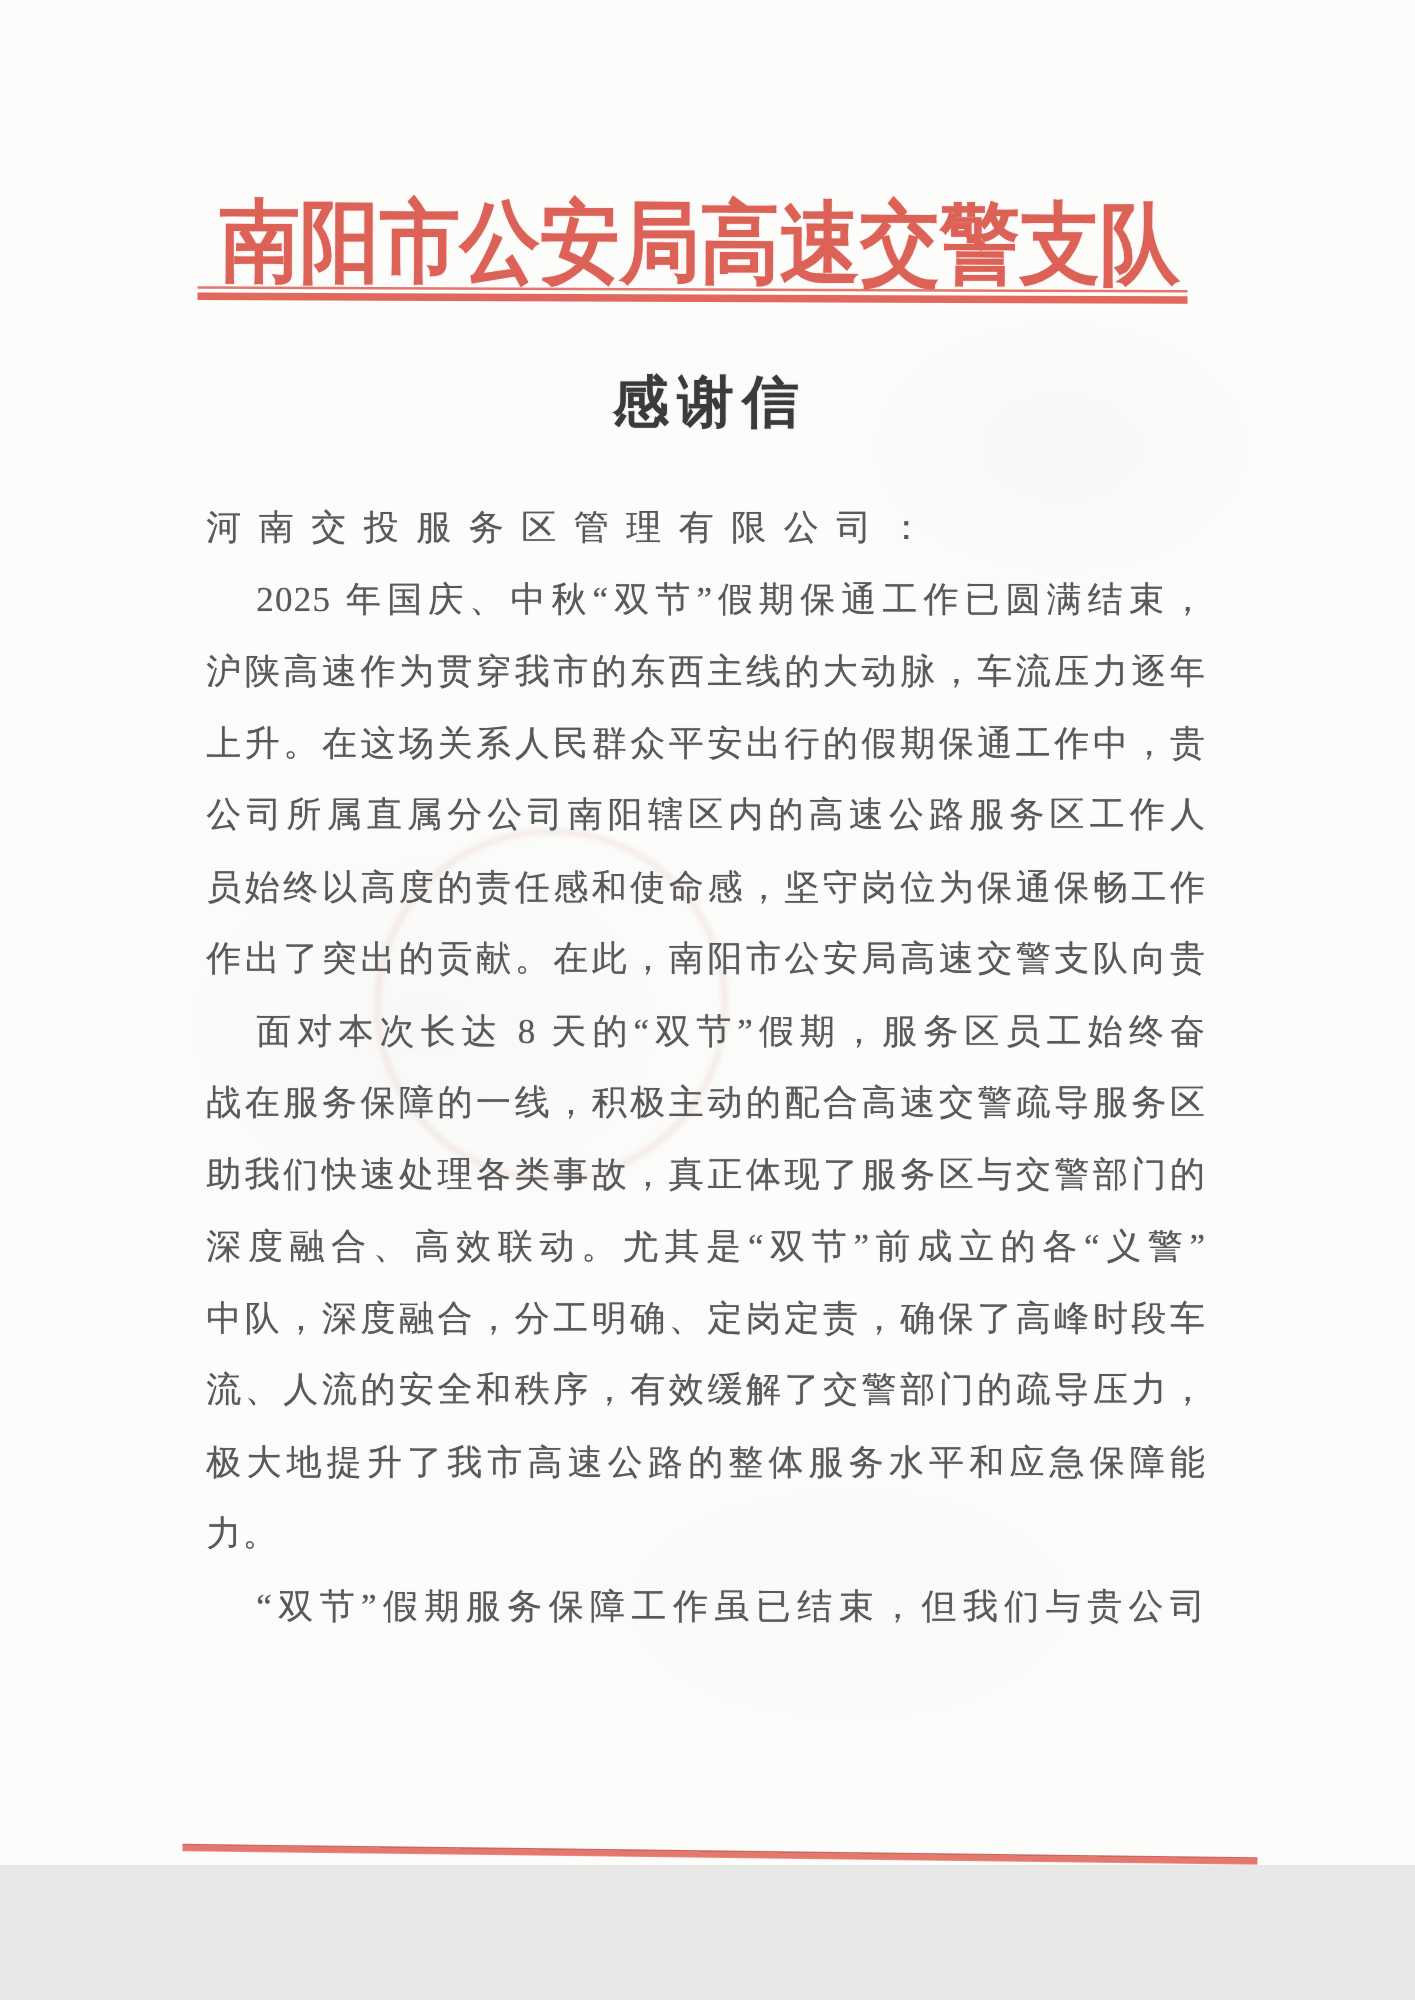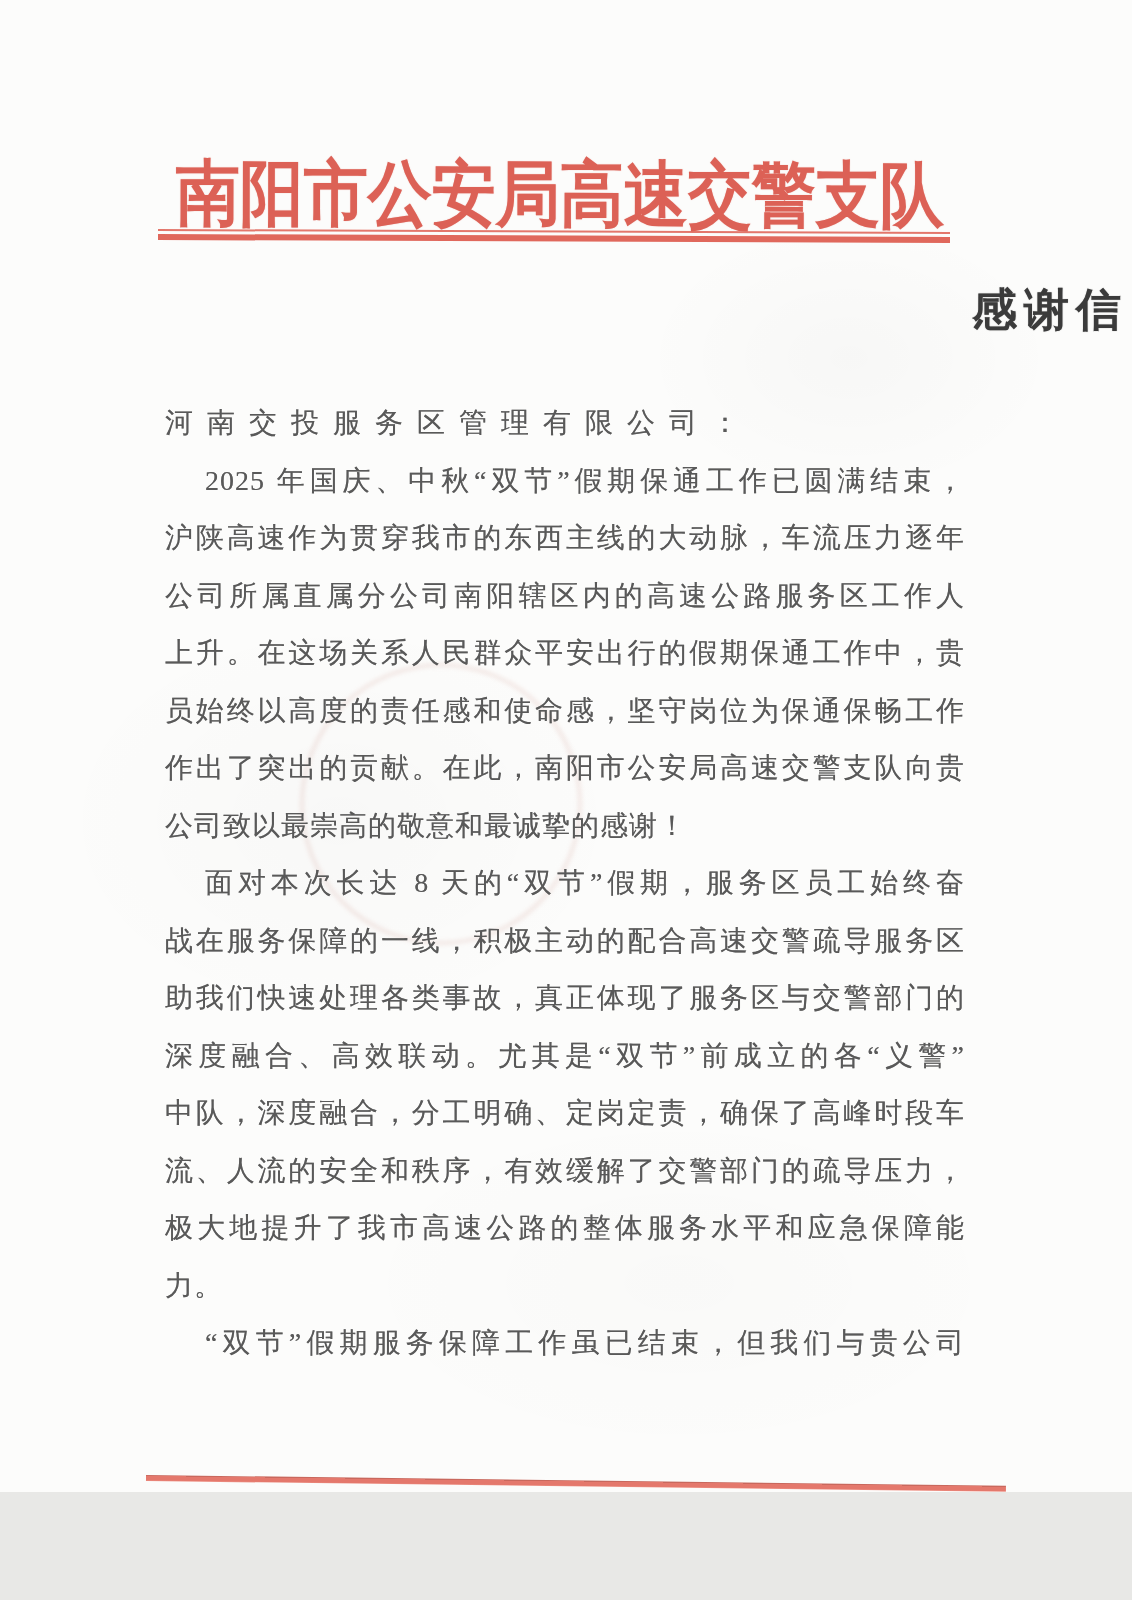--- a/index.html
+++ b/index.html
@@ -40,28 +40,27 @@
     background:var(--rule-red,#e0685c);
     opacity:0.9;
   }
   .rule-double .thick{
     display:block;height:6px;width:100%;margin-top:3px;
     background:var(--rule-red,#e0685c);
   }
   
   .title{
     position:absolute;
-    left:0;top:280px;width:1112px;margin:0;
-    text-align:right;
+    left:0;top:280px;width:1112px;margin:12px;
+    text-align:center;
     font-size:45px;
     font-weight:bold;
     letter-spacing:7px;
     color:var(--title-ink,#3b3b3b);
     text-shadow:0 0 1px rgba(60,60,60,0.55);
-    padding-left:16px;
   }
   
   .seal{
     position:absolute;
     left:300px;top:663px;
     width:274px;height:274px;
     border:4px solid rgba(202,128,118,0.16);
     border-radius:50%;
     filter:blur(2px);
   }
@@ -115,25 +114,24 @@
   </div>
 
   <h1 class="title">感谢信</h1>
 
   <div class="seal"></div>
 
   <main class="body">
       <div class="bline spread">河南交投服务区管理有限公司：</div>
       <div class="bline indent justify">2025 年国庆、中秋“双节”假期保通工作已圆满结束，</div>
       <div class="bline justify">沪陕高速作为贯穿我市的东西主线的大动脉，车流压力逐年</div>
+      <div class="bline justify">上升。在这场关系人民群众平安出行的假期保通工作中，贵</div>
       <div class="bline justify">公司所属直属分公司南阳辖区内的高速公路服务区工作人</div>
-      <div class="bline justify">上升。在这场关系人民群众平安出行的假期保通工作中，贵</div>
       <div class="bline justify">员始终以高度的责任感和使命感，坚守岗位为保通保畅工作</div>
       <div class="bline justify">作出了突出的贡献。在此，南阳市公安局高速交警支队向贵</div>
-      <div class="bline">公司致以最崇高的敬意和最诚挚的感谢！</div>
       <div class="bline indent justify">面对本次长达 8 天的“双节”假期，服务区员工始终奋</div>
       <div class="bline justify">战在服务保障的一线，积极主动的配合高速交警疏导服务区</div>
       <div class="bline justify">助我们快速处理各类事故，真正体现了服务区与交警部门的</div>
       <div class="bline justify">深度融合、高效联动。尤其是“双节”前成立的各“义警”</div>
       <div class="bline justify">中队，深度融合，分工明确、定岗定责，确保了高峰时段车</div>
       <div class="bline justify">流、人流的安全和秩序，有效缓解了交警部门的疏导压力，</div>
       <div class="bline justify">极大地提升了我市高速公路的整体服务水平和应急保障能</div>
       <div class="bline">力。</div>
       <div class="bline indent justify">“双节”假期服务保障工作虽已结束，但我们与贵公司</div>
     </main>

